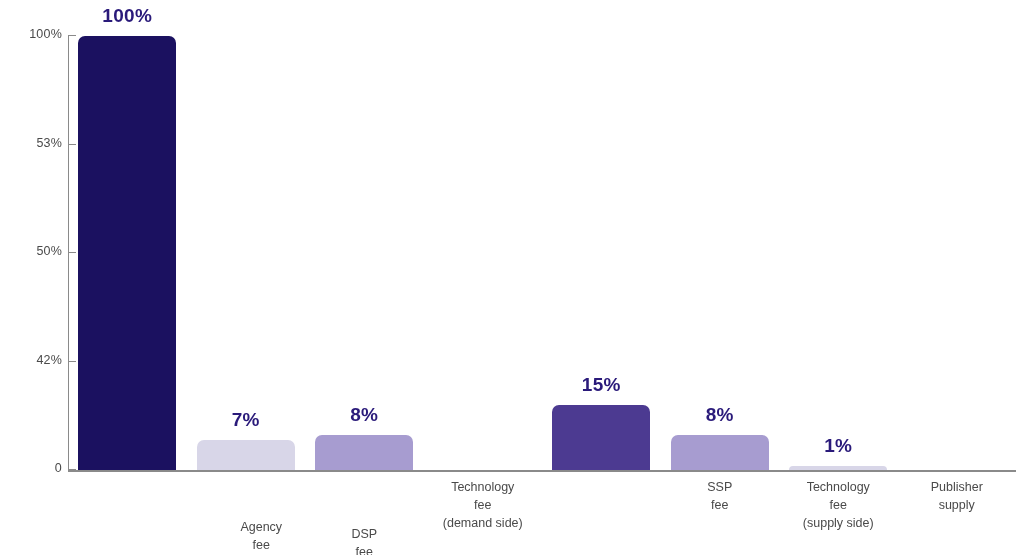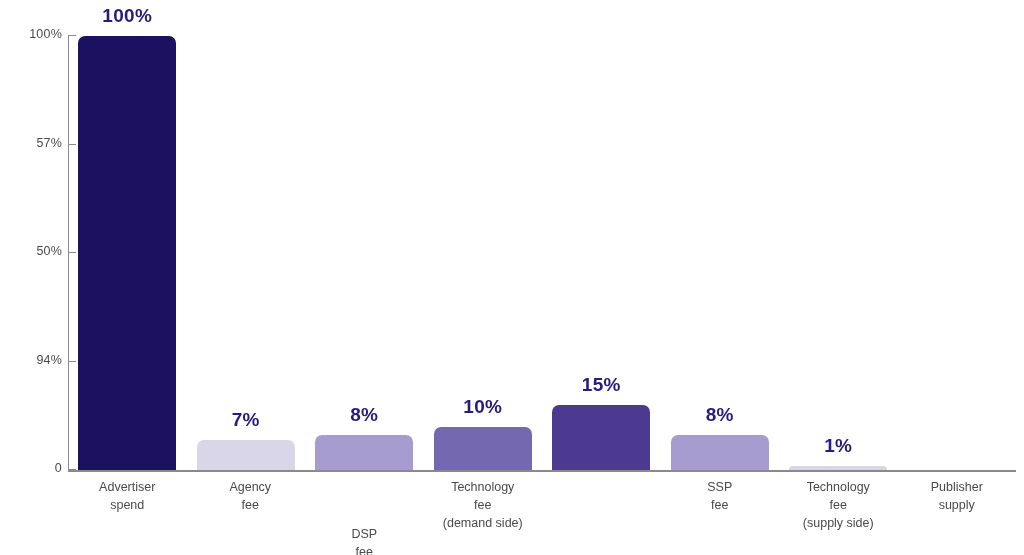--- a/index.html
+++ b/index.html
@@ -121,29 +121,29 @@
 <div id="chart-root">
 
   <div id="y-axis-line"></div>
   <div id="y-ticks">
       <div class="y-tick" style="top: 36px;">
         <div class="tick-mark" style="background: rgb(138, 138, 138);"></div>
         <div class="tick-label" style="color: rgb(74, 74, 74);">100%</div>
       </div>
       <div class="y-tick" style="top: 144.5px;">
         <div class="tick-mark" style="background: rgb(138, 138, 138);"></div>
-        <div class="tick-label" style="color: rgb(74, 74, 74);">57%</div>
+        <div class="tick-label" style="color: rgb(74, 74, 74);">53%</div>
       </div>
       <div class="y-tick" style="top: 253px;">
         <div class="tick-mark" style="background: rgb(138, 138, 138);"></div>
         <div class="tick-label" style="color: rgb(74, 74, 74);">50%</div>
       </div>
       <div class="y-tick" style="top: 361.5px;">
         <div class="tick-mark" style="background: rgb(138, 138, 138);"></div>
-        <div class="tick-label" style="color: rgb(74, 74, 74);">94%</div>
+        <div class="tick-label" style="color: rgb(74, 74, 74);">42%</div>
       </div>
       <div class="y-tick" style="top: 470px;">
         <div class="tick-mark" style="background: rgb(138, 138, 138);"></div>
         <div class="tick-label" style="color: rgb(74, 74, 74);">0</div>
       </div>
     </div>
 
   <div id="x-axis-line"></div>
 
   <div id="plot-area">
@@ -152,42 +152,36 @@
         <div class="bar-value" style="bottom: 443px; color: rgb(42, 26, 122);">100%</div>
       </div>
       <div class="bar-slot" style="left: 128.75px; width: 98px;">
         <div class="bar" style="height: 30.38px; background: rgb(216, 214, 232);"></div>
         <div class="bar-value" style="bottom: 39.38px; color: rgb(42, 26, 122);">7%</div>
       </div>
       <div class="bar-slot" style="left: 247.25px; width: 98px;">
         <div class="bar" style="height: 34.72px; background: rgb(167, 156, 208);"></div>
         <div class="bar-value" style="bottom: 43.72px; color: rgb(42, 26, 122);">8%</div>
       </div>
-      <div class="bar-slot" style="left: 365.75px; width: 98px;">
-        <div class="bar" style="height: 43.4px; background: rgb(116, 104, 176);"></div>
-        <div class="bar-value" style="bottom: 52.4px; color: rgb(42, 26, 122);">10%</div>
-      </div>
       <div class="bar-slot" style="left: 484.25px; width: 98px;">
         <div class="bar" style="height: 65.1px; background: rgb(76, 58, 145);"></div>
         <div class="bar-value" style="bottom: 74.1px; color: rgb(42, 26, 122); margin-top: 21px;">15%</div>
       </div>
       <div class="bar-slot" style="left: 602.75px; width: 98px;">
         <div class="bar" style="height: 34.72px; background: rgb(167, 156, 208);"></div>
         <div class="bar-value" style="bottom: 43.72px; color: rgb(42, 26, 122);">8%</div>
       </div>
       <div class="bar-slot" style="left: 721.25px; width: 98px;">
         <div class="bar" style="height: 4.34px; background: rgb(216, 214, 232);"></div>
         <div class="bar-value" style="bottom: 13.34px; color: rgb(42, 26, 122);">1%</div>
       </div>
     </div>
 
   <div id="x-labels">
-      <div class="x-label" style="left: 0px; width: 118.5px; color: rgb(74, 74, 74);">Advertiser
-spend</div>
-      <div class="x-label" style="left: 123px; width: 118.5px; color: rgb(74, 74, 74);">Agency
+      <div class="x-label" style="left: 134px; width: 118.5px; color: rgb(74, 74, 74); margin-top: 40px;">Agency
 fee</div>
       <div class="x-label" style="left: 237px; width: 118.5px; color: rgb(74, 74, 74); margin-top: 47px;">DSP
 fee</div>
       <div class="x-label" style="left: 355.5px; width: 118.5px; color: rgb(74, 74, 74);">Technology
 fee
 (demand side)</div>
       <div class="x-label" style="left: 592.5px; width: 118.5px; color: rgb(74, 74, 74);">SSP
 fee</div>
       <div class="x-label" style="left: 711px; width: 118.5px; color: rgb(74, 74, 74);">Technology
 fee

